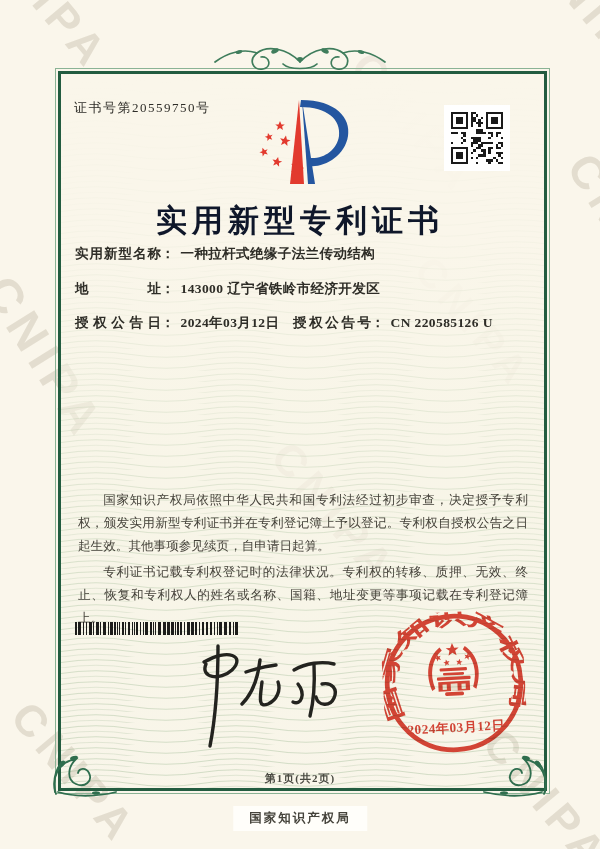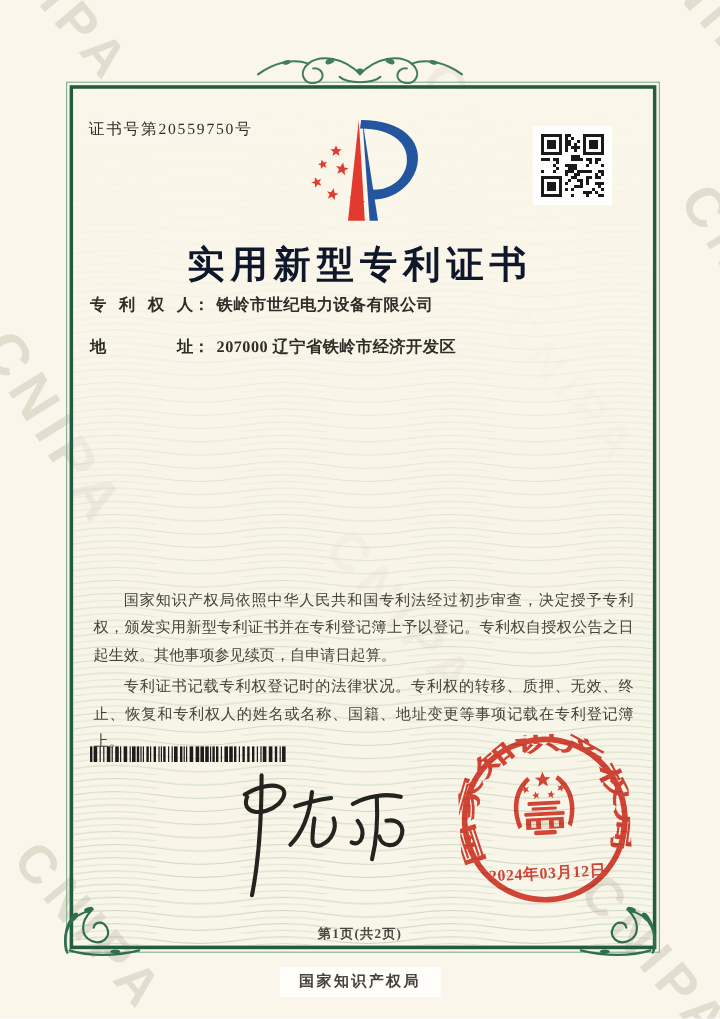--- a/index.html
+++ b/index.html
@@ -280,24 +280,30 @@
         <rect x="15" y="20" width="1" height="1"></rect>
         <rect x="19" y="20" width="1" height="1"></rect>
         <rect x="20" y="20" width="1" height="1"></rect>
       </g>
   </svg>
 
   <div class="title">实用新型专利证书</div>
 
   <div class="fields">
     <div class="frow">
-      <span class="flabel">专利权人</span><span class="fcolon">：</span><span class="fvalue">铁岭市世纪电力设备有限公司</span>
+      <span class="flabel">实用新型名称</span><span class="fcolon">：</span><span class="fvalue">一种拉杆式绝缘子法兰传动结构</span>
     </div>
     <div class="frow">
-      <span class="flabel">地址</span><span class="fcolon">：</span><span class="fvalue">207000 辽宁省铁岭市经济开发区</span>
+      <span class="flabel">地址</span><span class="fcolon">：</span><span class="fvalue">143000 辽宁省铁岭市经济开发区</span>
+    </div>
+    <div class="frow">
+      <span class="flabel">授权公告日</span><span class="fcolon">：</span><span class="fvalue">2024年03月12日</span>
+      <span class="fpair2">
+        <span class="flabel" style="width:78px">授权公告号</span><span class="fcolon">：</span><span class="fvalue">CN 220585126 U</span>
+      </span>
     </div>
   </div>
 
   <div class="paras">
     <p>国家知识产权局依照中华人民共和国专利法经过初步审查，决定授予专利权，颁发实用新型专利证书并在专利登记簿上予以登记。专利权自授权公告之日起生效。其他事项参见续页，自申请日起算。</p>
     <p>专利证书记载专利权登记时的法律状况。专利权的转移、质押、无效、终止、恢复和专利权人的姓名或名称、国籍、地址变更等事项记载在专利登记簿上。</p>
   </div>
 
   <div class="barcode"><i style="width: 2px; margin-right: 1px;"></i><i style="width: 3px; margin-right: 2px;"></i><i style="width: 1px; margin-right: 2px;"></i><i style="width: 1px; margin-right: 2px;"></i><i style="width: 3px; margin-right: 1px;"></i><i style="width: 1px; margin-right: 2px;"></i><i style="width: 3px; margin-right: 1px;"></i><i style="width: 1px; margin-right: 2px;"></i><i style="width: 3px; margin-right: 2px;"></i><i style="width: 1px; margin-right: 1px;"></i><i style="width: 3px; margin-right: 1px;"></i><i style="width: 2px; margin-right: 1px;"></i><i style="width: 1px; margin-right: 1px;"></i><i style="width: 1px; margin-right: 2px;"></i><i style="width: 2px; margin-right: 1px;"></i><i style="width: 1px; margin-right: 2px;"></i><i style="width: 2px; margin-right: 2px;"></i><i style="width: 1px; margin-right: 1px;"></i><i style="width: 1px; margin-right: 1px;"></i><i style="width: 2px; margin-right: 2px;"></i><i style="width: 1px; margin-right: 2px;"></i><i style="width: 1px; margin-right: 1px;"></i><i style="width: 3px; margin-right: 2px;"></i><i style="width: 2px; margin-right: 1px;"></i><i style="width: 1px; margin-right: 1px;"></i><i style="width: 1px; margin-right: 2px;"></i><i style="width: 3px; margin-right: 2px;"></i><i style="width: 3px; margin-right: 1px;"></i><i style="width: 3px; margin-right: 1px;"></i><i style="width: 3px; margin-right: 1px;"></i><i style="width: 1px; margin-right: 1px;"></i><i style="width: 2px; margin-right: 1px;"></i><i style="width: 2px; margin-right: 2px;"></i><i style="width: 1px; margin-right: 2px;"></i><i style="width: 3px; margin-right: 1px;"></i><i style="width: 3px; margin-right: 1px;"></i><i style="width: 2px; margin-right: 2px;"></i><i style="width: 1px; margin-right: 2px;"></i><i style="width: 2px; margin-right: 2px;"></i><i style="width: 2px; margin-right: 2px;"></i><i style="width: 2px; margin-right: 2px;"></i><i style="width: 1px; margin-right: 2px;"></i><i style="width: 1px; margin-right: 1px;"></i><i style="width: 3px; margin-right: 2px;"></i><i style="width: 3px; margin-right: 2px;"></i><i style="width: 2px; margin-right: 2px;"></i><i style="width: 1px; margin-right: 1px;"></i><i style="width: 3px; margin-right: 1px;"></i></div>
 

